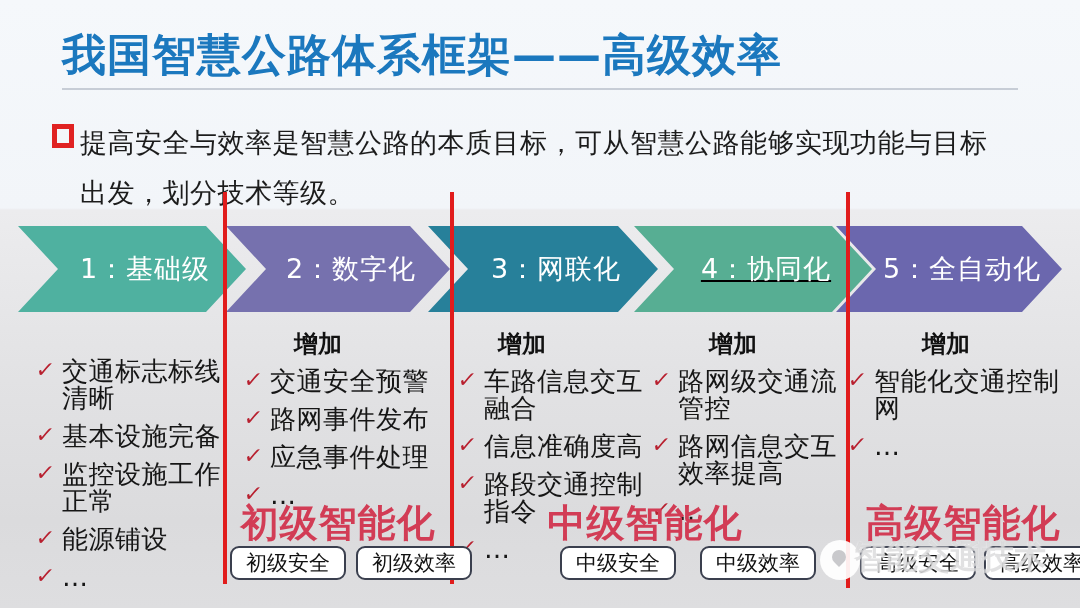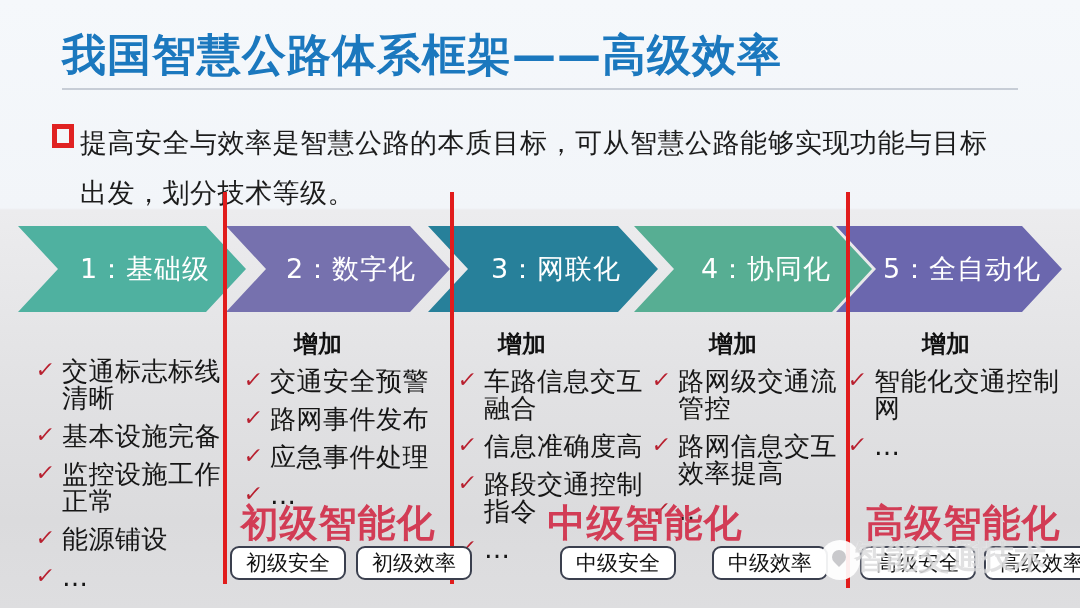--- a/index.html
+++ b/index.html
@@ -45,21 +45,21 @@
                        calc(100% - 40px) 100%, 0% 100%, 40px 50%);
     filter: drop-shadow(0 2px 2px rgba(0,0,0,0.15));
   }
   .chevron span {
     color: #ffffff; font-size: 27px; letter-spacing: 1px;
     padding-left: 26px; white-space: nowrap;
   }
   .c1 { left: 18px;  width: 228px; background: #4fb1a0; }
   .c2 { left: 226px; width: 224px; background: #7671ae; }
   .c3 { left: 428px; width: 230px; background: #27809a; }
-  .c4 { left: 634px; width: 238px; background: #57ae93; }
+  .c4 { left: 634px; width: 238px; background: #57ae93; text-decoration: underline; }
   .c5 { left: 836px; width: 226px; background: #6b67ae; }
 
   
   .red-line {
     position: absolute; width: 4px; background: #e11c1c; top: 192px;
   }
   .rl1 { left: 223px; height: 392px; }
   .rl2 { left: 450px; height: 392px; }
   .rl3 { left: 846px; height: 396px; }
 
@@ -99,21 +99,21 @@
     font-size: 38px; font-weight: bold; color: #d23c55;
     white-space: nowrap; letter-spacing: 1px;
   }
   .st1 { left: 233px; }
   .st2 { left: 540px; }
   .st3 { left: 858px; }
 
   
   .badge-row { position: absolute; top: 546px; display: flex; }
   .br1 { left: 230px; gap: 10px; }
-  .br2 { left: 528px; gap: 36px; padding-left: 32px; }
+  .br2 { left: 528px; gap: 24px; padding-left: 32px; }
   .br3 { left: 860px; gap: 8px; }
   .badge {
     background: #ffffff; border: 2px solid #3a3f4e; border-radius: 9px;
     font-size: 21px; color: #111; padding: 2px 14px;
     white-space: nowrap; line-height: 26px;
   }
 
   
   .watermark { position: absolute; left: 820px; top: 534px; z-index: 5; }
   .wm-icon {

